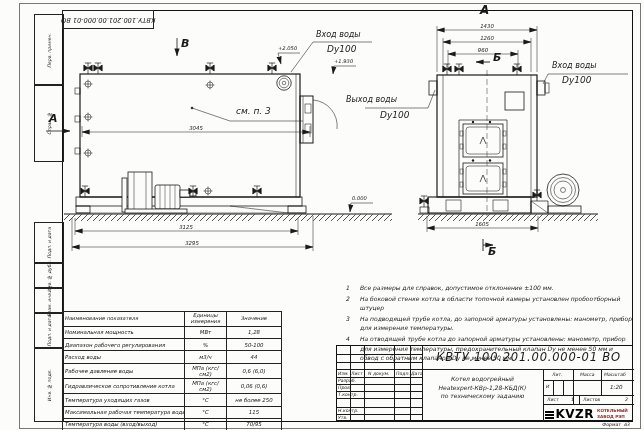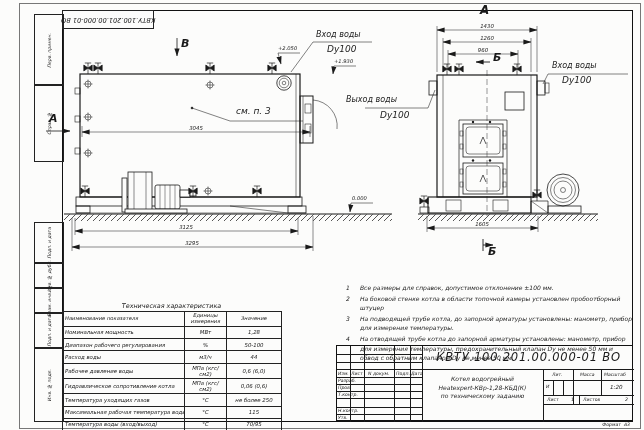--- a/index.html
+++ b/index.html
@@ -318,21 +318,20 @@
     <div class="note-row">
       <span class="note-num">3</span>
       <span class="note-text">На подводящей трубе котла, до запорной арматуры установлены: манометр, прибор для измерения температуры.</span>
     </div>
     <div class="note-row">
       <span class="note-num">4</span>
       <span class="note-text">На отводящей трубе котла до запорной арматуры установлены: манометр, прибор для измерения температуры, предохранительный клапан Dу не менее 50 мм и обвод с обратным клапаном Dу не менее 50 мм.</span>
     </div>
   </div>
 
-  <div class="abs ttable-title" style="left:62px;top:302px;">Техническая характеристика</div>
   <table class="abs ttable" style="left:62px;top:311px;">
     <colgroup>
         <col style="width:122px">
         <col style="width:42px">
         <col style="width:55px">
       </colgroup>
     <tbody>
         <tr class="hd">
       <td class="name" style="text-align:left;">Наименование показателя</td>
       <td>Единицы измерения</td>
@@ -433,19 +432,27 @@
     <div class="abs tb-cell" style="left:215px;top:26px;">Лит.</div>
     <div class="abs tb-cell" style="left:243px;top:26px;">Масса</div>
     <div class="abs tb-cell" style="left:267px;top:26px;">Масштаб</div>
     <div class="abs tb-cell" style="left:209px;top:38px;">И</div>
     <div class="abs tb-cell" style="left:273px;top:38px;font-size:5.6px;">1:20</div>
     <div class="abs tb-cell" style="left:210px;top:50.5px;">Лист</div>
     <div class="abs tb-cell" style="left:234px;top:50.5px;">1</div>
     <div class="abs tb-cell" style="left:246px;top:50.5px;">Листов</div>
     <div class="abs tb-cell" style="left:288px;top:50.5px;">2</div>
 
+    <div class="abs" style="left:208px;top:60px;width:88px;height:15px;display:flex;align-items:center;">
+      <span class="logo-bars"></span>
+      <span class="logo-word">KVZR</span>
+      <span class="company" style="margin-left:3px;">
+        <span style="display:block;">КОТЕЛЬНЫЙ</span>
+        <span style="display:block;">ЗАВОД РЭП</span>
+      </span>
+    </div>
   </div>
 
   <div class="abs tb-cell" style="left:570px;top:421.5px;width:60px;text-align:right;">
     <span>Формат</span>&nbsp;&nbsp;<span>А3</span>
   </div>
 
 </div>
 
 </body></html>

